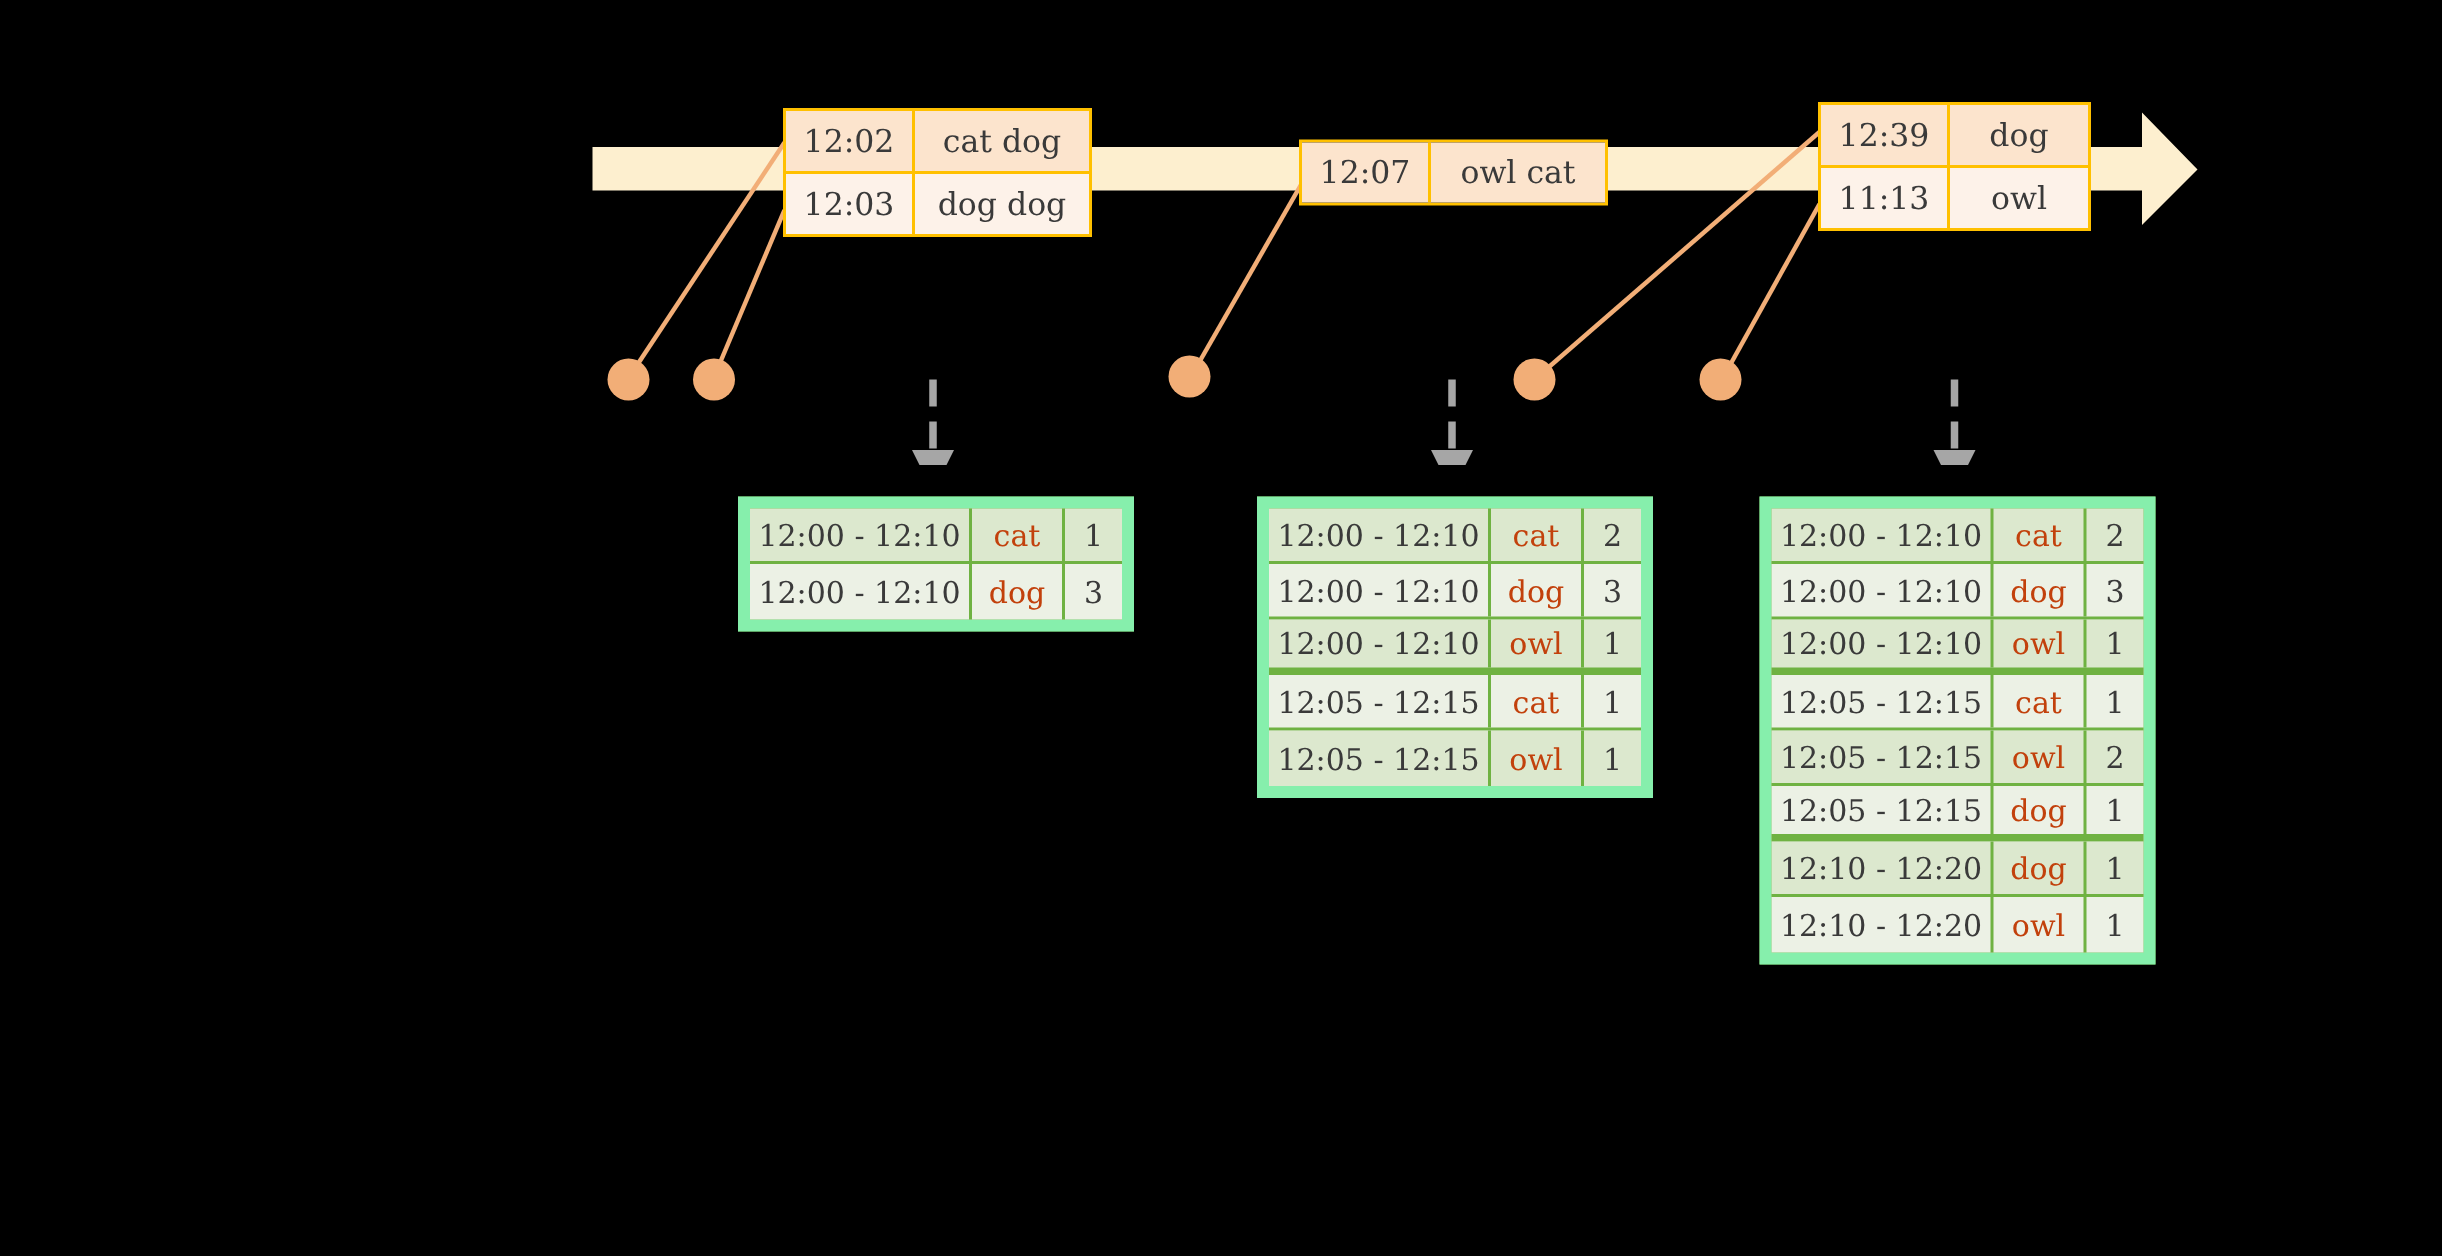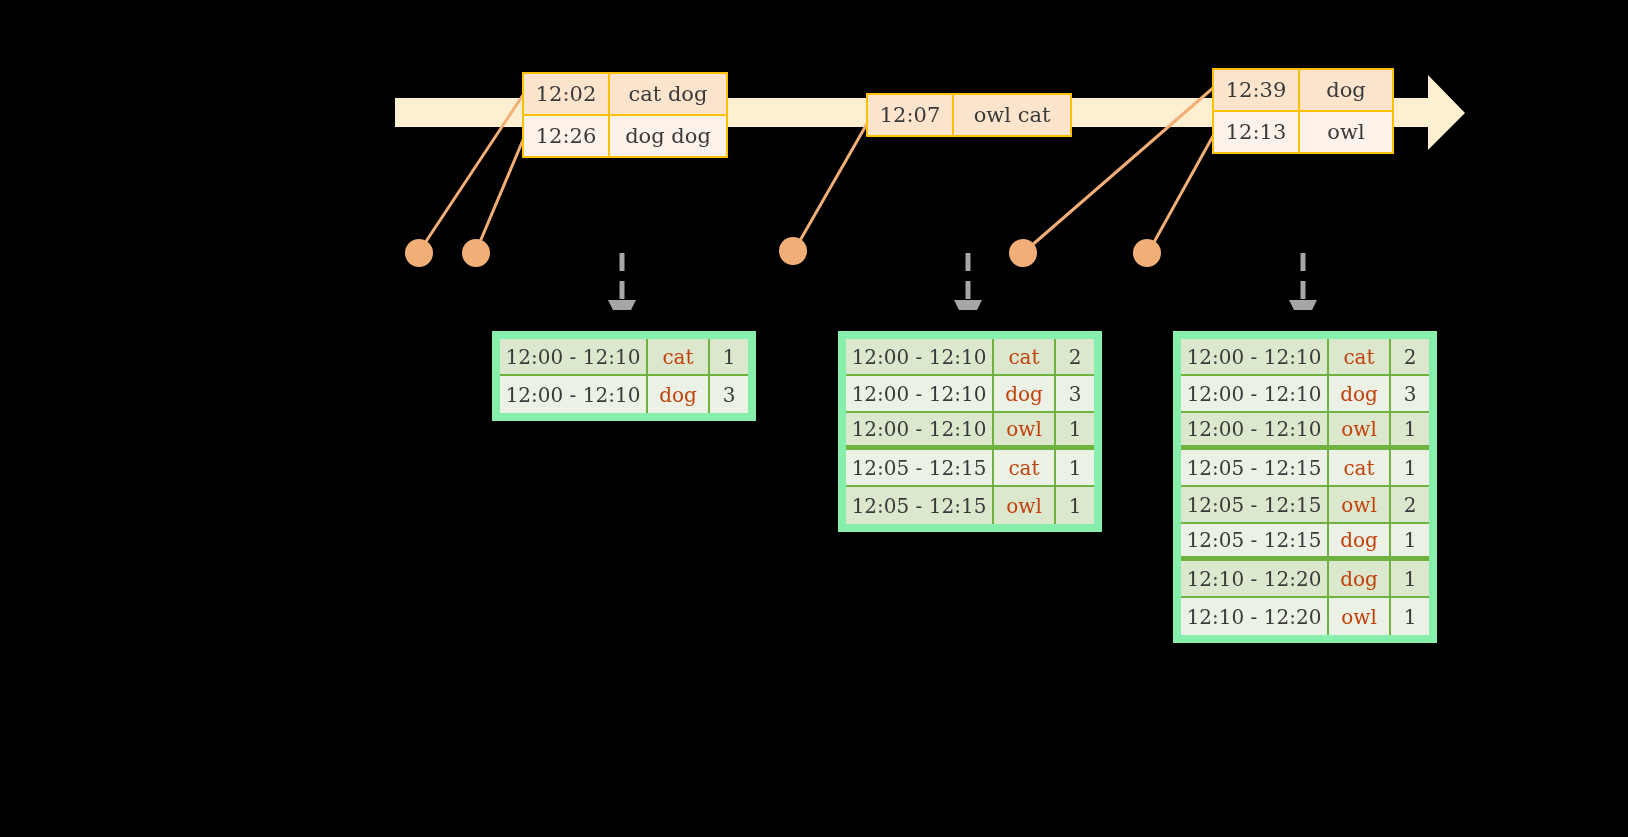--- a/index.html
+++ b/index.html
@@ -164,39 +164,39 @@
       <path d="M 1289 290 L 1317 290 L 1303 318 Z"></path>
     </g>
   </svg>
 
   <div class="event-box" style="left:522px; top:62px; width:206px;">
     <div class="event-row shade-a">
       <div class="event-time">12:02</div>
       <div class="event-words">cat dog</div>
     </div>
     <div class="event-row shade-b">
-      <div class="event-time">12:26</div>
+      <div class="event-time">12:03</div>
       <div class="event-words">dog dog</div>
     </div>
   </div>
 
   <div class="event-box" style="left:866px; top:83px; width:206px;">
     <div class="event-row shade-a">
       <div class="event-time">12:07</div>
       <div class="event-words">owl cat</div>
     </div>
   </div>
 
   <div class="event-box" style="left:1212px; top:58px; width:182px;">
     <div class="event-row shade-a">
       <div class="event-time">12:39</div>
       <div class="event-words">dog</div>
     </div>
     <div class="event-row shade-b">
-      <div class="event-time">12:13</div>
+      <div class="event-time">11:13</div>
       <div class="event-words">owl</div>
     </div>
   </div>
 
   <div class="result-table" style="left:492px; top:321px;">
     <div class="res-row shade-a">
       <div class="res-win">12:00 - 12:10</div>
       <div class="res-key">cat</div>
       <div class="res-cnt">1</div>
     </div>

